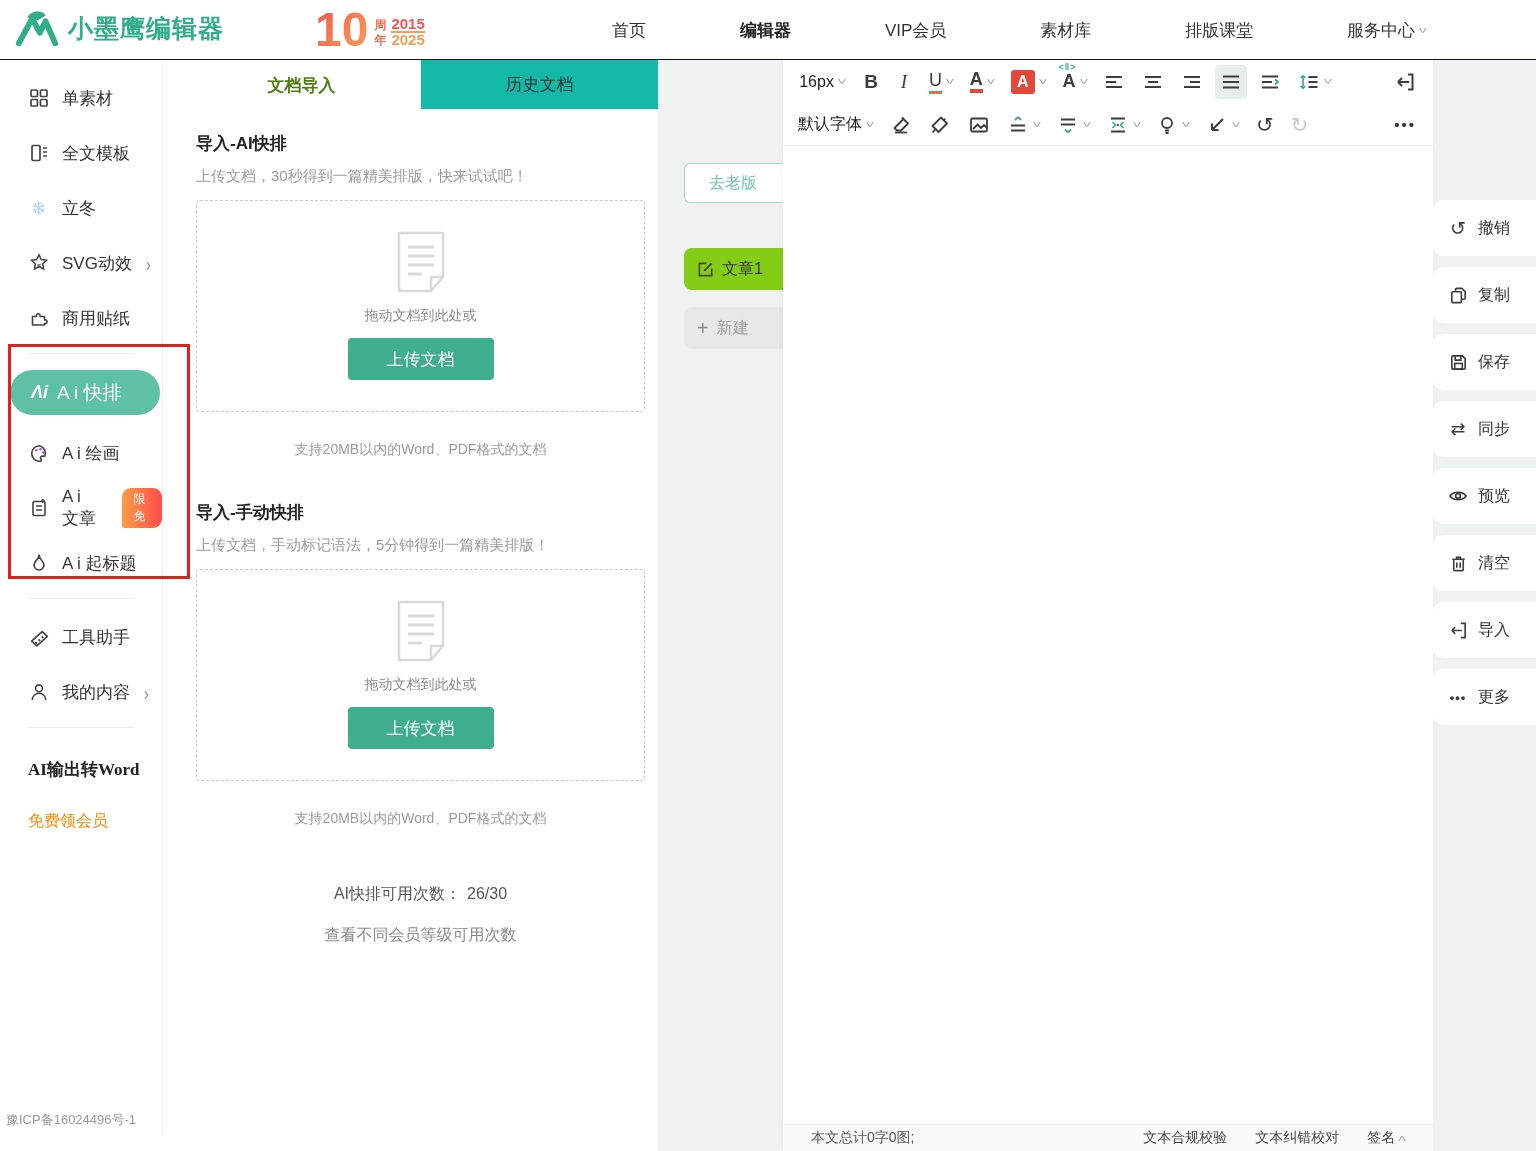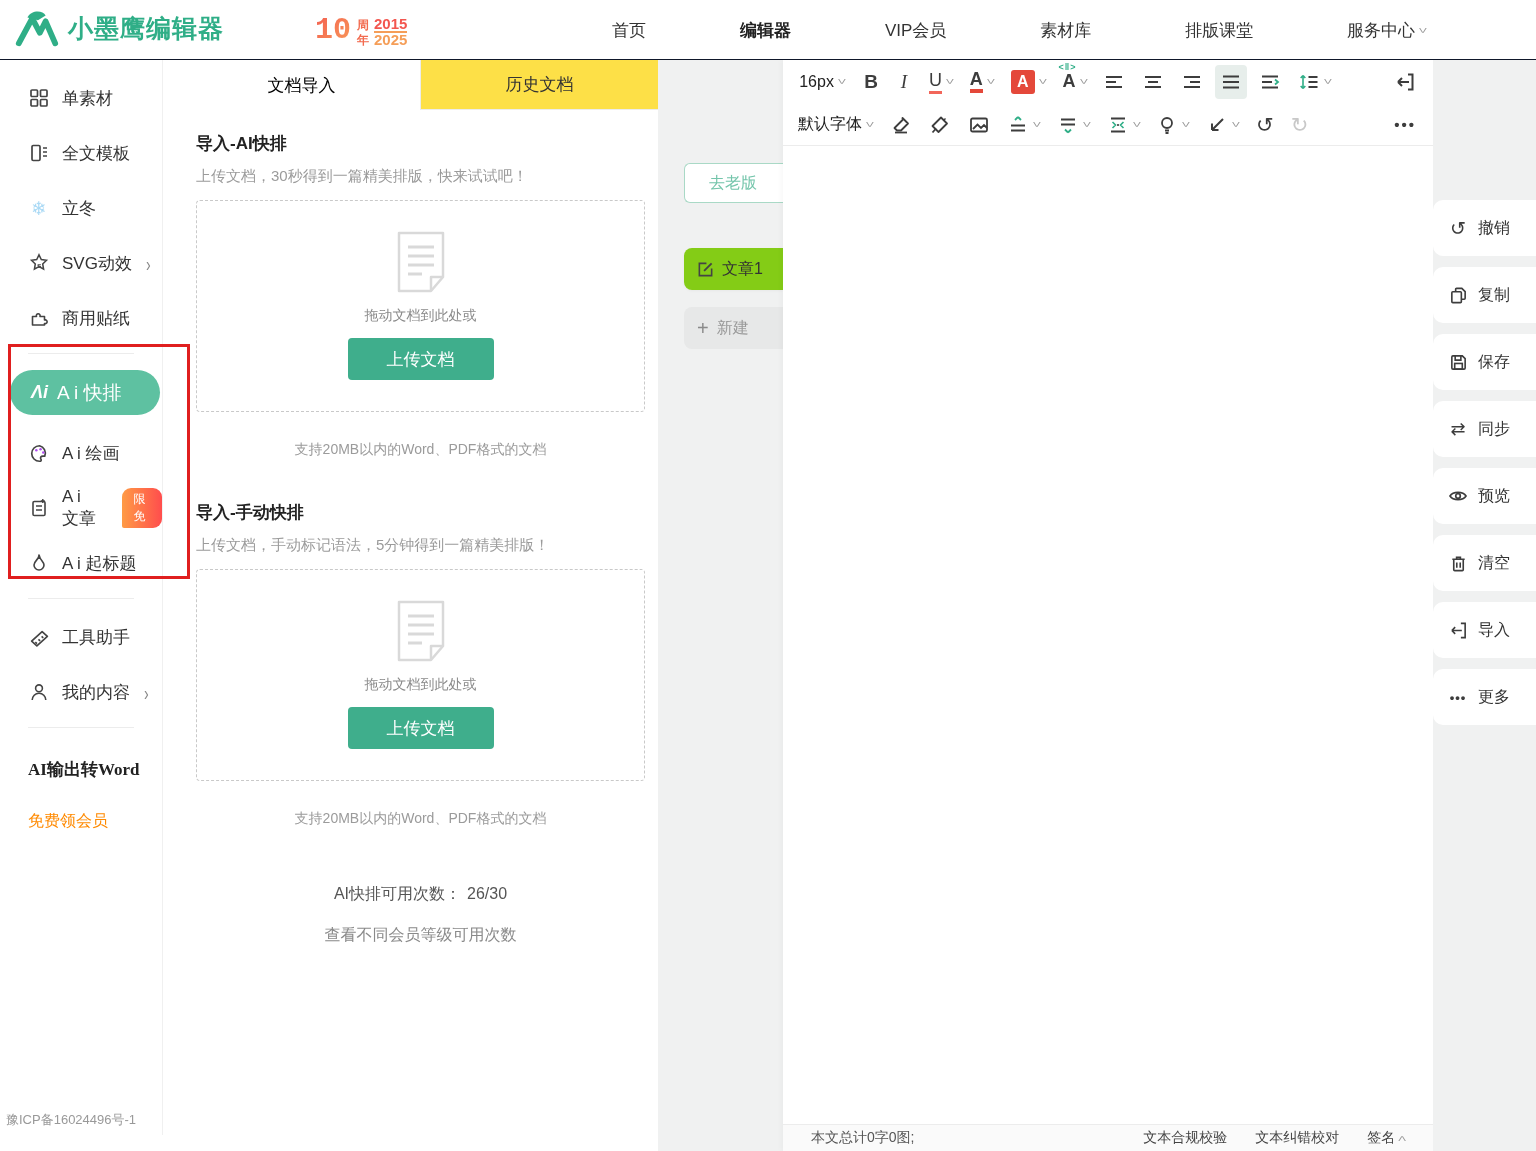--- a/index.html
+++ b/index.html
@@ -5,23 +5,23 @@
   * { margin:0; padding:0; box-sizing:border-box; }
   html,body { width:1536px; height:1151px; overflow:hidden; background:#fff;
     font-family:"Liberation Sans","DejaVu Sans",sans-serif; color:#333; }
 
   
   .header { position:absolute; left:0; top:0; width:1536px; height:60px; background:#fff;
     border-bottom:1px solid #0f172a; z-index:10; }
   .logo-wrap { position:absolute; left:14px; top:8px; display:flex; align-items:center; gap:8px; }
   .logo-text { font-size:25px; font-weight:800; color:#2fae87; letter-spacing:1px; }
   .anniv { position:absolute; left:315px; top:6px; display:flex; align-items:center; gap:6px; }
-  .anniv-num { font-size:30px; font-weight:800; line-height:48px;
+  .anniv-num { font-size:48px; font-weight:800; line-height:48px;
     background:linear-gradient(135deg,#f3564f,#f9a25a); -webkit-background-clip:text;
-    background-clip:text; color:transparent;font-family:Liberation Mono, monospace; }
+    background-clip:text; color:transparent; }
   .anniv-col { display:flex; flex-direction:column; line-height:14px; margin-top:3px; }
   .anniv-row { display:flex; align-items:center; gap:5px; }
   .anniv-zh { font-size:12px; color:#f26a4e; font-weight:700; }
   .anniv-yr { font-size:15px; font-weight:800; color:#f59e58; }
   .anniv-row:first-child .anniv-yr { border-bottom:2px solid #f59e58; color:#f3564f; }
   .nav { position:absolute; left:612px; right:110px; top:0; height:60px;
     display:flex; align-items:center; justify-content:space-between; }
   .nav-item { font-size:17px; color:#333; cursor:pointer; white-space:nowrap; }
   .nav-item.active { font-weight:800; color:#222; }
   .chev { display:inline-block; transform:rotate(90deg) scaleY(1.4); font-size:10px; color:#9a9a9a;
@@ -47,22 +47,22 @@
 
   
   .anno { position:absolute; left:8px; top:344px; width:182px; height:235px;
     border:3px solid #e01f1f; z-index:60; pointer-events:none; }
 
   
   .panel { position:absolute; left:183px; top:60px; width:475px; bottom:0; background:#fff; }
   .ptabs { display:flex; height:50px; }
   .ptab { flex:1; display:flex; align-items:center; justify-content:center; font-size:17px;
     cursor:pointer; }
-  .ptab.active { background:#fff; color:#000000; font-weight:400; }
-  .ptab.inactive { background:#fde047; color:#333; border-bottom:1px solid #ececec; border-left:1px solid #ececec;}
+  .ptab.active { background:#fff; color:#4d7c0f; font-weight:700; }
+  .ptab.inactive { background:#14b8a6; color:#333; border-bottom:1px solid #ececec; border-left:1px solid #ececec;}
   .pbody { padding:0 13px; }
   .sec-title { margin-top:22px; font-size:17px; font-weight:800; color:#222; }
   .sec-sub { margin-top:12px; font-size:15px; color:#9b9b9b; }
   .dropzone { margin-top:14px; height:212px; border:1px dashed #c9c9c9; border-radius:4px;
     display:flex; flex-direction:column; align-items:center; }
   .doc-ic { margin-top:30px; }
   .drop-txt { margin-top:14px; font-size:14px; color:#8a8a8a; }
   .upload-btn { margin-top:13px; width:146px; height:42px; background:#3fae8c; color:#fff;
     font-size:17px; border:none; border-radius:4px; cursor:pointer; }
   .zone-hint { margin-top:29px; text-align:center; font-size:14px; color:#9b9b9b; }

